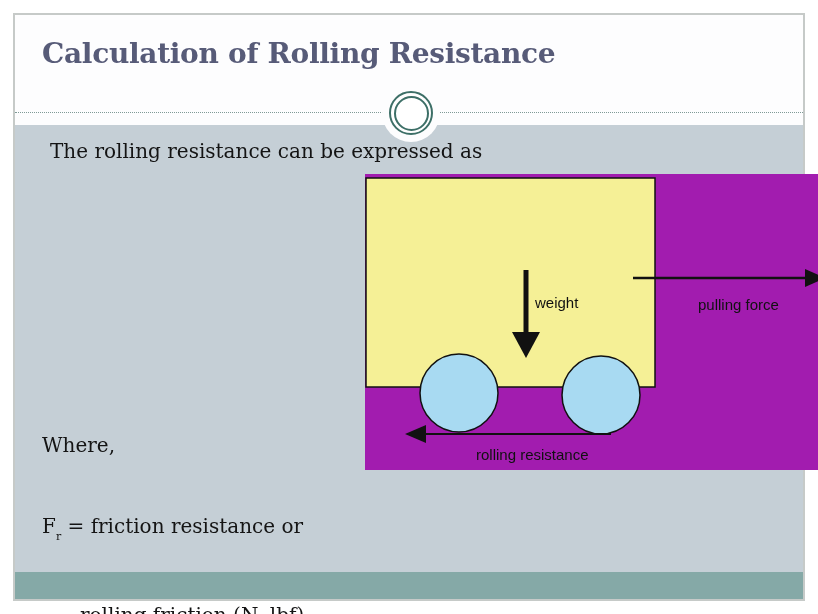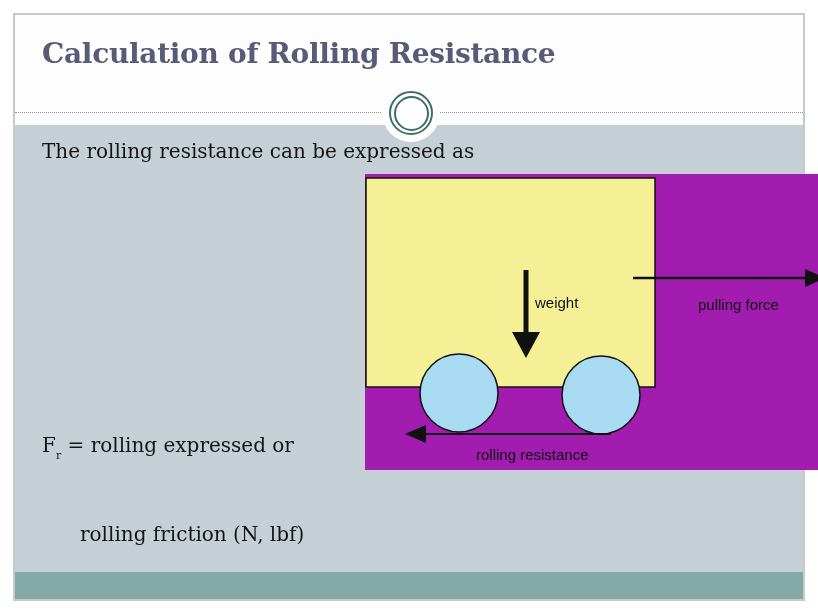--- a/index.html
+++ b/index.html
@@ -17,21 +17,21 @@
   .bubble { position:absolute; left:367px; top:69px; width:58px; height:58px; border-radius:50%; background:#fdfdfe; }
   .ring {
     position:absolute; left:374px; top:76px; width:44px; height:44px; border-radius:50%;
     border:2.5px solid #3d6f67; background:#fff; box-sizing:border-box;
   }
   .ring-inner { position:absolute; inset:2.5px; border-radius:50%; border:2px solid #3d6f67; }
   .title {
     position:absolute; left:27px; top:22px; margin:0;
     font-size:28px; font-weight:bold; letter-spacing:-0.3px; color:#575b78; white-space:nowrap;
   }
-  .intro { position:absolute; left:27px; top:124px; font-size:20px; color:#141414; white-space:nowrap; }
+  .intro { position:absolute; left:35px; top:124px; font-size:20px; color:#141414; white-space:nowrap; }
   .formula {
     position:absolute; left:98px; top:224px; font-size:35px; font-weight:bold; color:#c2413a;
     white-space:pre; text-shadow:0 1px 1px rgba(120,20,15,.35);
   }
   .formula sub { font-size:0.52em; position:relative; top:0.18em; }
   .where { position:absolute; left:27px; top:363px; font-size:20px; line-height:27px; color:#141414; white-space:pre; }
   .where sub { font-size:0.55em; position:relative; top:0.2em; }
   .where .indent { padding-left:38px; }
   .cpara { position:absolute; left:27px; top:470px; font-size:20px; line-height:27px; color:#141414; white-space:nowrap; }
   .diagram { position:absolute; left:332px; top:159px; width:455px; height:296px; background:#a21caf;margin-left:18px; }
@@ -71,19 +71,20 @@
         <polygon points="460,104 440,95 440,113" fill="#111111"></polygon>
         <text x="333" y="136">pulling force</text>
 
         <line x1="246" y1="260" x2="58" y2="260" stroke-width="2" stroke="#111111"></line>
         <polygon points="40,260 61,251 61,269" fill="#111111"></polygon>
         <text x="111" y="286">rolling resistance</text>
       </svg>
     </div>
 
     <div class="where">
-      <div><span>F</span><sub>r</sub><span> = rolling expressed or</span></div>
+      <div>Where,</div>
+      <div><span>F</span><sub>r</sub><span> = friction resistance or</span></div>
       <div class="indent">rolling friction (N, lbf)</div>
     </div>
 
 
   </div>
 </div>
 
 </body></html>

